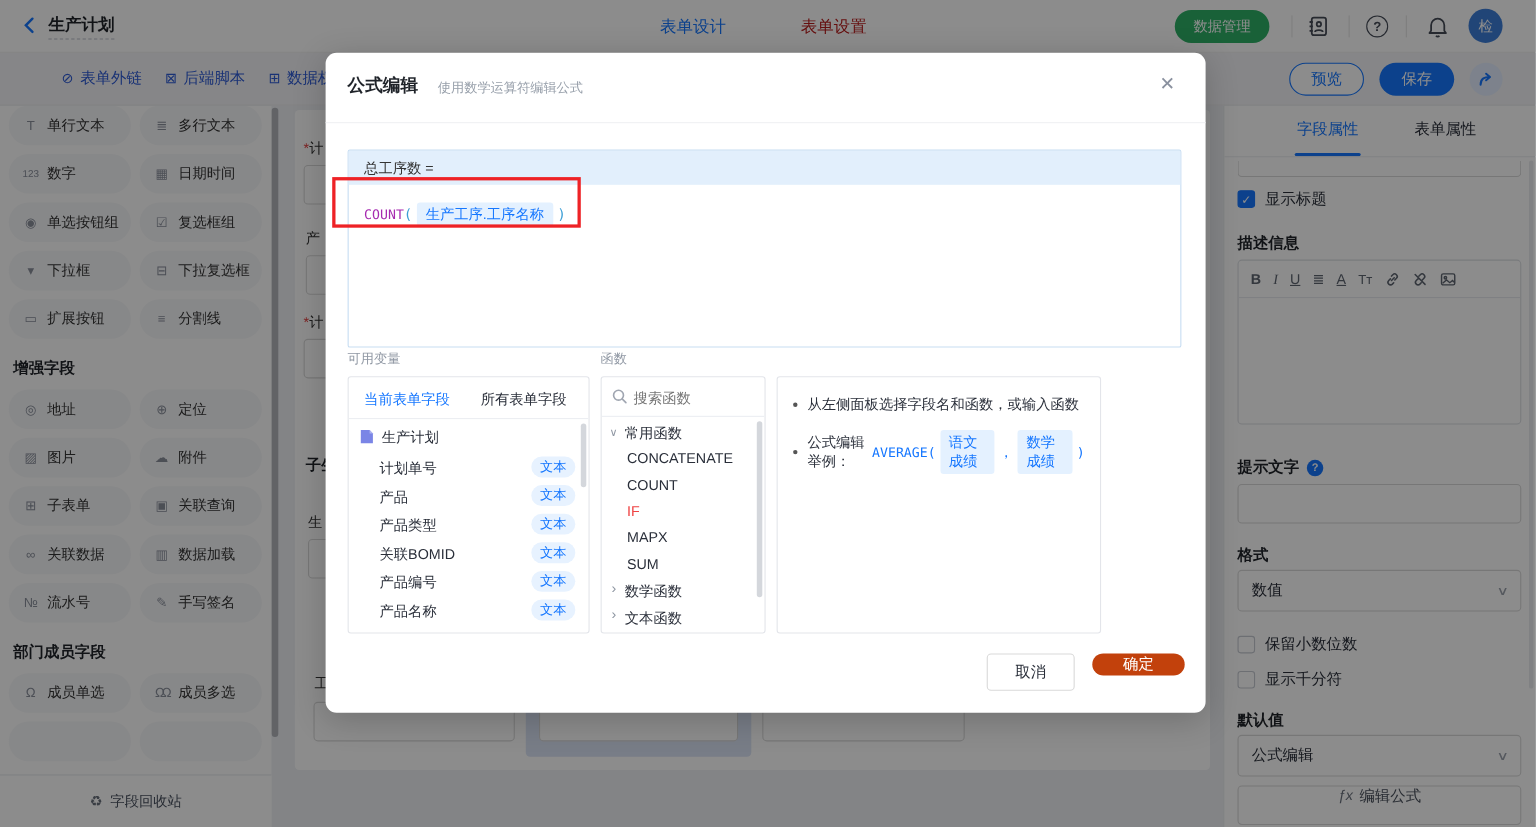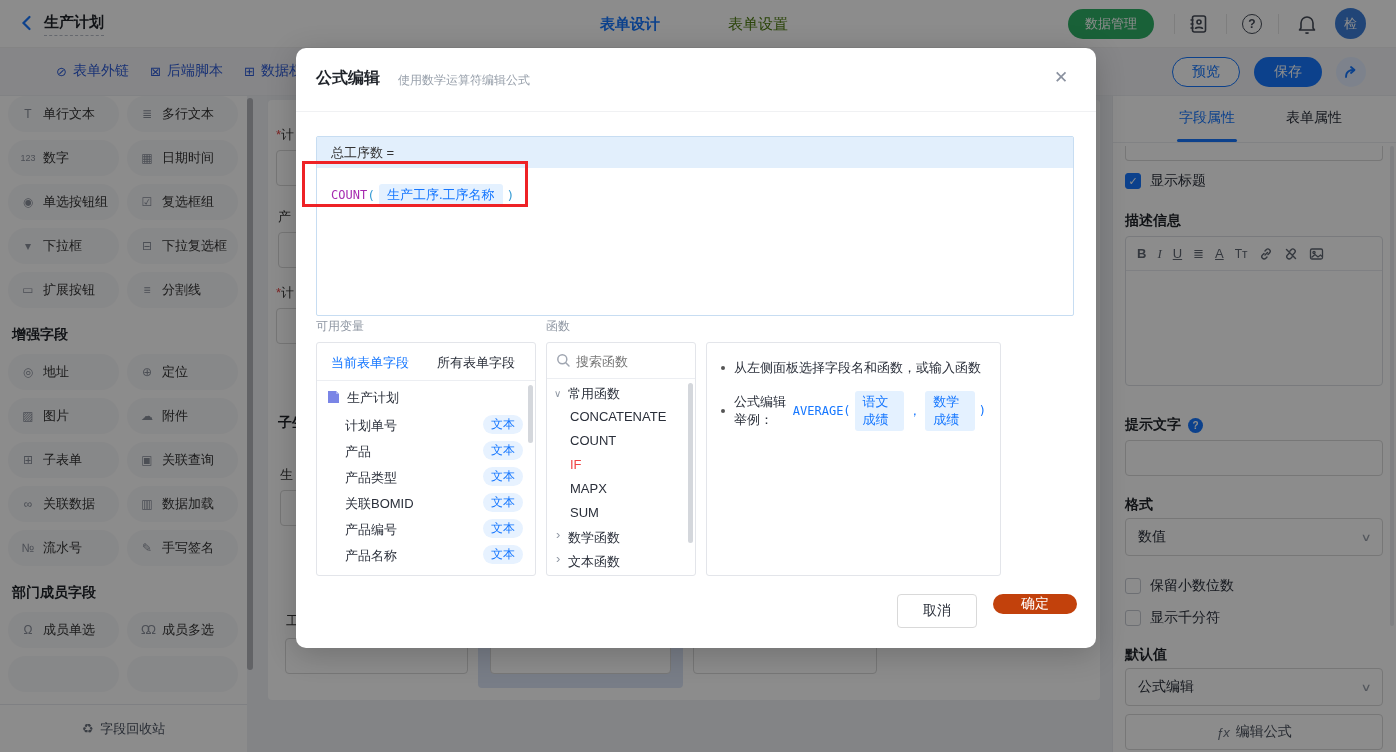--- a/index.html
+++ b/index.html
@@ -36,22 +36,22 @@
 
 <div id="screen">
 
   <div class="abs" style="left:0;top:0;width:1396px;height:48px;background:#fff;border-bottom:1px solid #f0f0f0;z-index:2">
     <span class="abs" style="left:18px;top:14px">
       <svg width="18" height="18" viewBox="0 0 18 18">
           <path d="M11.5 3 L5.5 9 L11.5 15" fill="none" stroke="#1677ff" stroke-width="2.2" stroke-linecap="round"></path>
         </svg>
     </span>
     <span class="abs bold" style="left:44px;top:13px;font-size:15px;border-bottom:1px dashed #b9bec9;padding-bottom:3px">生产计划</span>
-    <span class="abs blue" style="left:600px;top:15px;font-size:15px;font-weight:700">表单设计</span>
-    <span class="abs" style="left:728px;top:15px;font-size:15px;color:#4d7c0f">表单设置</span>
+    <span class="abs blue" style="left:600px;top:15px;font-size:15px;font-weight:400">表单设计</span>
+    <span class="abs" style="left:728px;top:15px;font-size:15px;color:#b91c1c">表单设置</span>
     <div class="abs pill" style="left:1068px;top:9px;height:30px;padding:0 17px;background:#2eb167;color:#fff;font-size:13px">数据管理</div>
     <div class="abs" style="left:1174px;top:14px;width:1px;height:20px;background:#e6e6e6"></div>
     <span class="abs" style="left:1188px;top:13px">
       <svg width="22" height="22" viewBox="0 0 22 22" fill="none" stroke="#454b57" stroke-width="1.6">
         <rect x="4.5" y="3" width="13" height="16" rx="2"></rect>
           <path d="M2.5 7 h3 M2.5 11 h3 M2.5 15 h3"></path>
           <circle cx="11" cy="9" r="2"></circle>
           <path d="M7.5 16 c0-2.2 7-2.2 7 0"></path>
       </svg>
     </span>
@@ -280,21 +280,21 @@
       <span class="cb"></span>
       <span>显示千分符</span>
     </div>
 
     <div class="abs panel-lbl" style="left:12px;top:550px">默认值</div>
     <div class="abs selectbox" style="left:12px;top:572px;width:258px;height:38px">
       <span>公式编辑</span>
       <span class="chev">∨</span>
     </div>
     <div class="abs" style="left:12px;top:618px;width:258px;height:36px;border:1px solid #d9d9d9;border-radius:4px;background:#fff;
-                display:flex;align-items:center;justify-content:center;gap:6px;color:#49505c;font-size:14px">
+                display:flex;justify-content:center;gap:6px;color:#49505c;font-size:14px">
       <span style="font-style:italic;font-size:13px;color:#6a717d">ƒx</span>
       <span>编辑公式</span>
     </div>
     <div class="abs" style="left:277px;top:50px;width:4px;height:480px;background:#e9ebee;border-radius:2px"></div>
   </div>
 
   <div class="abs" style="left:0;top:0;width:1396px;height:752px;background:rgba(0,0,0,0.45);z-index:10"></div>
 
   <div class="abs" style="left:296px;top:48px;width:800px;height:600px;background:#fff;border-radius:10px;z-index:20;box-shadow:0 6px 30px rgba(0,0,0,.2)">
 

